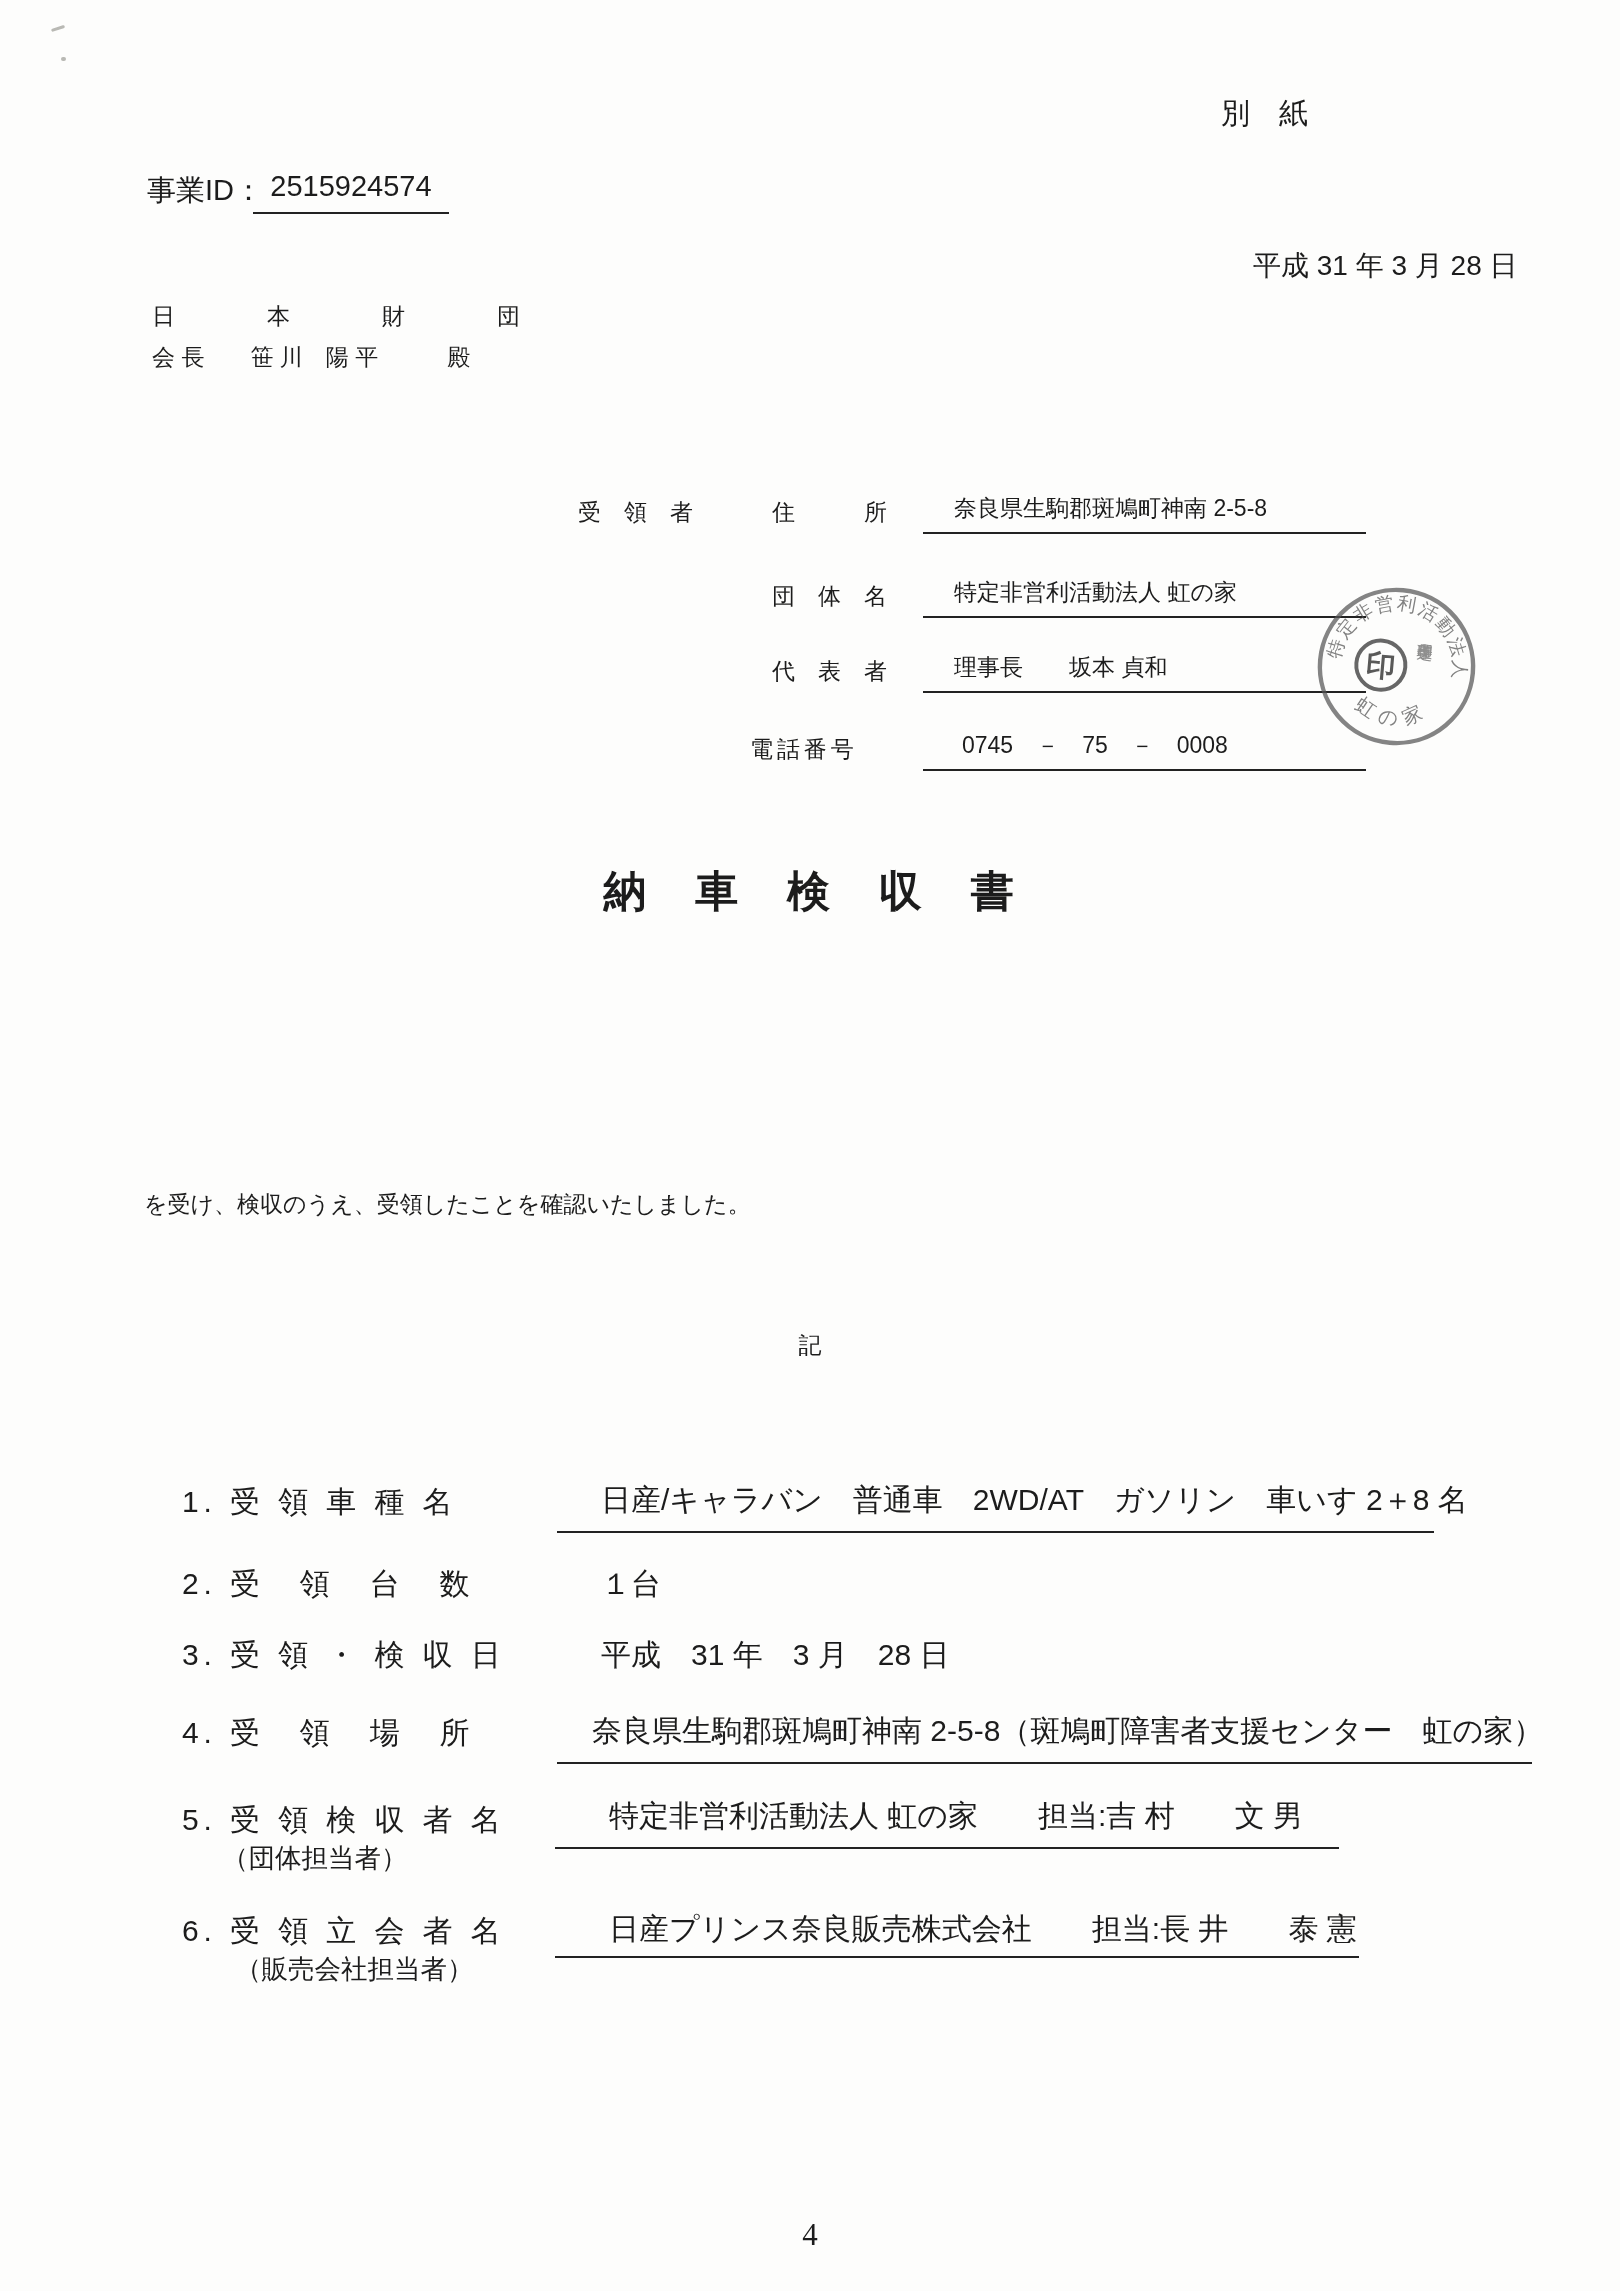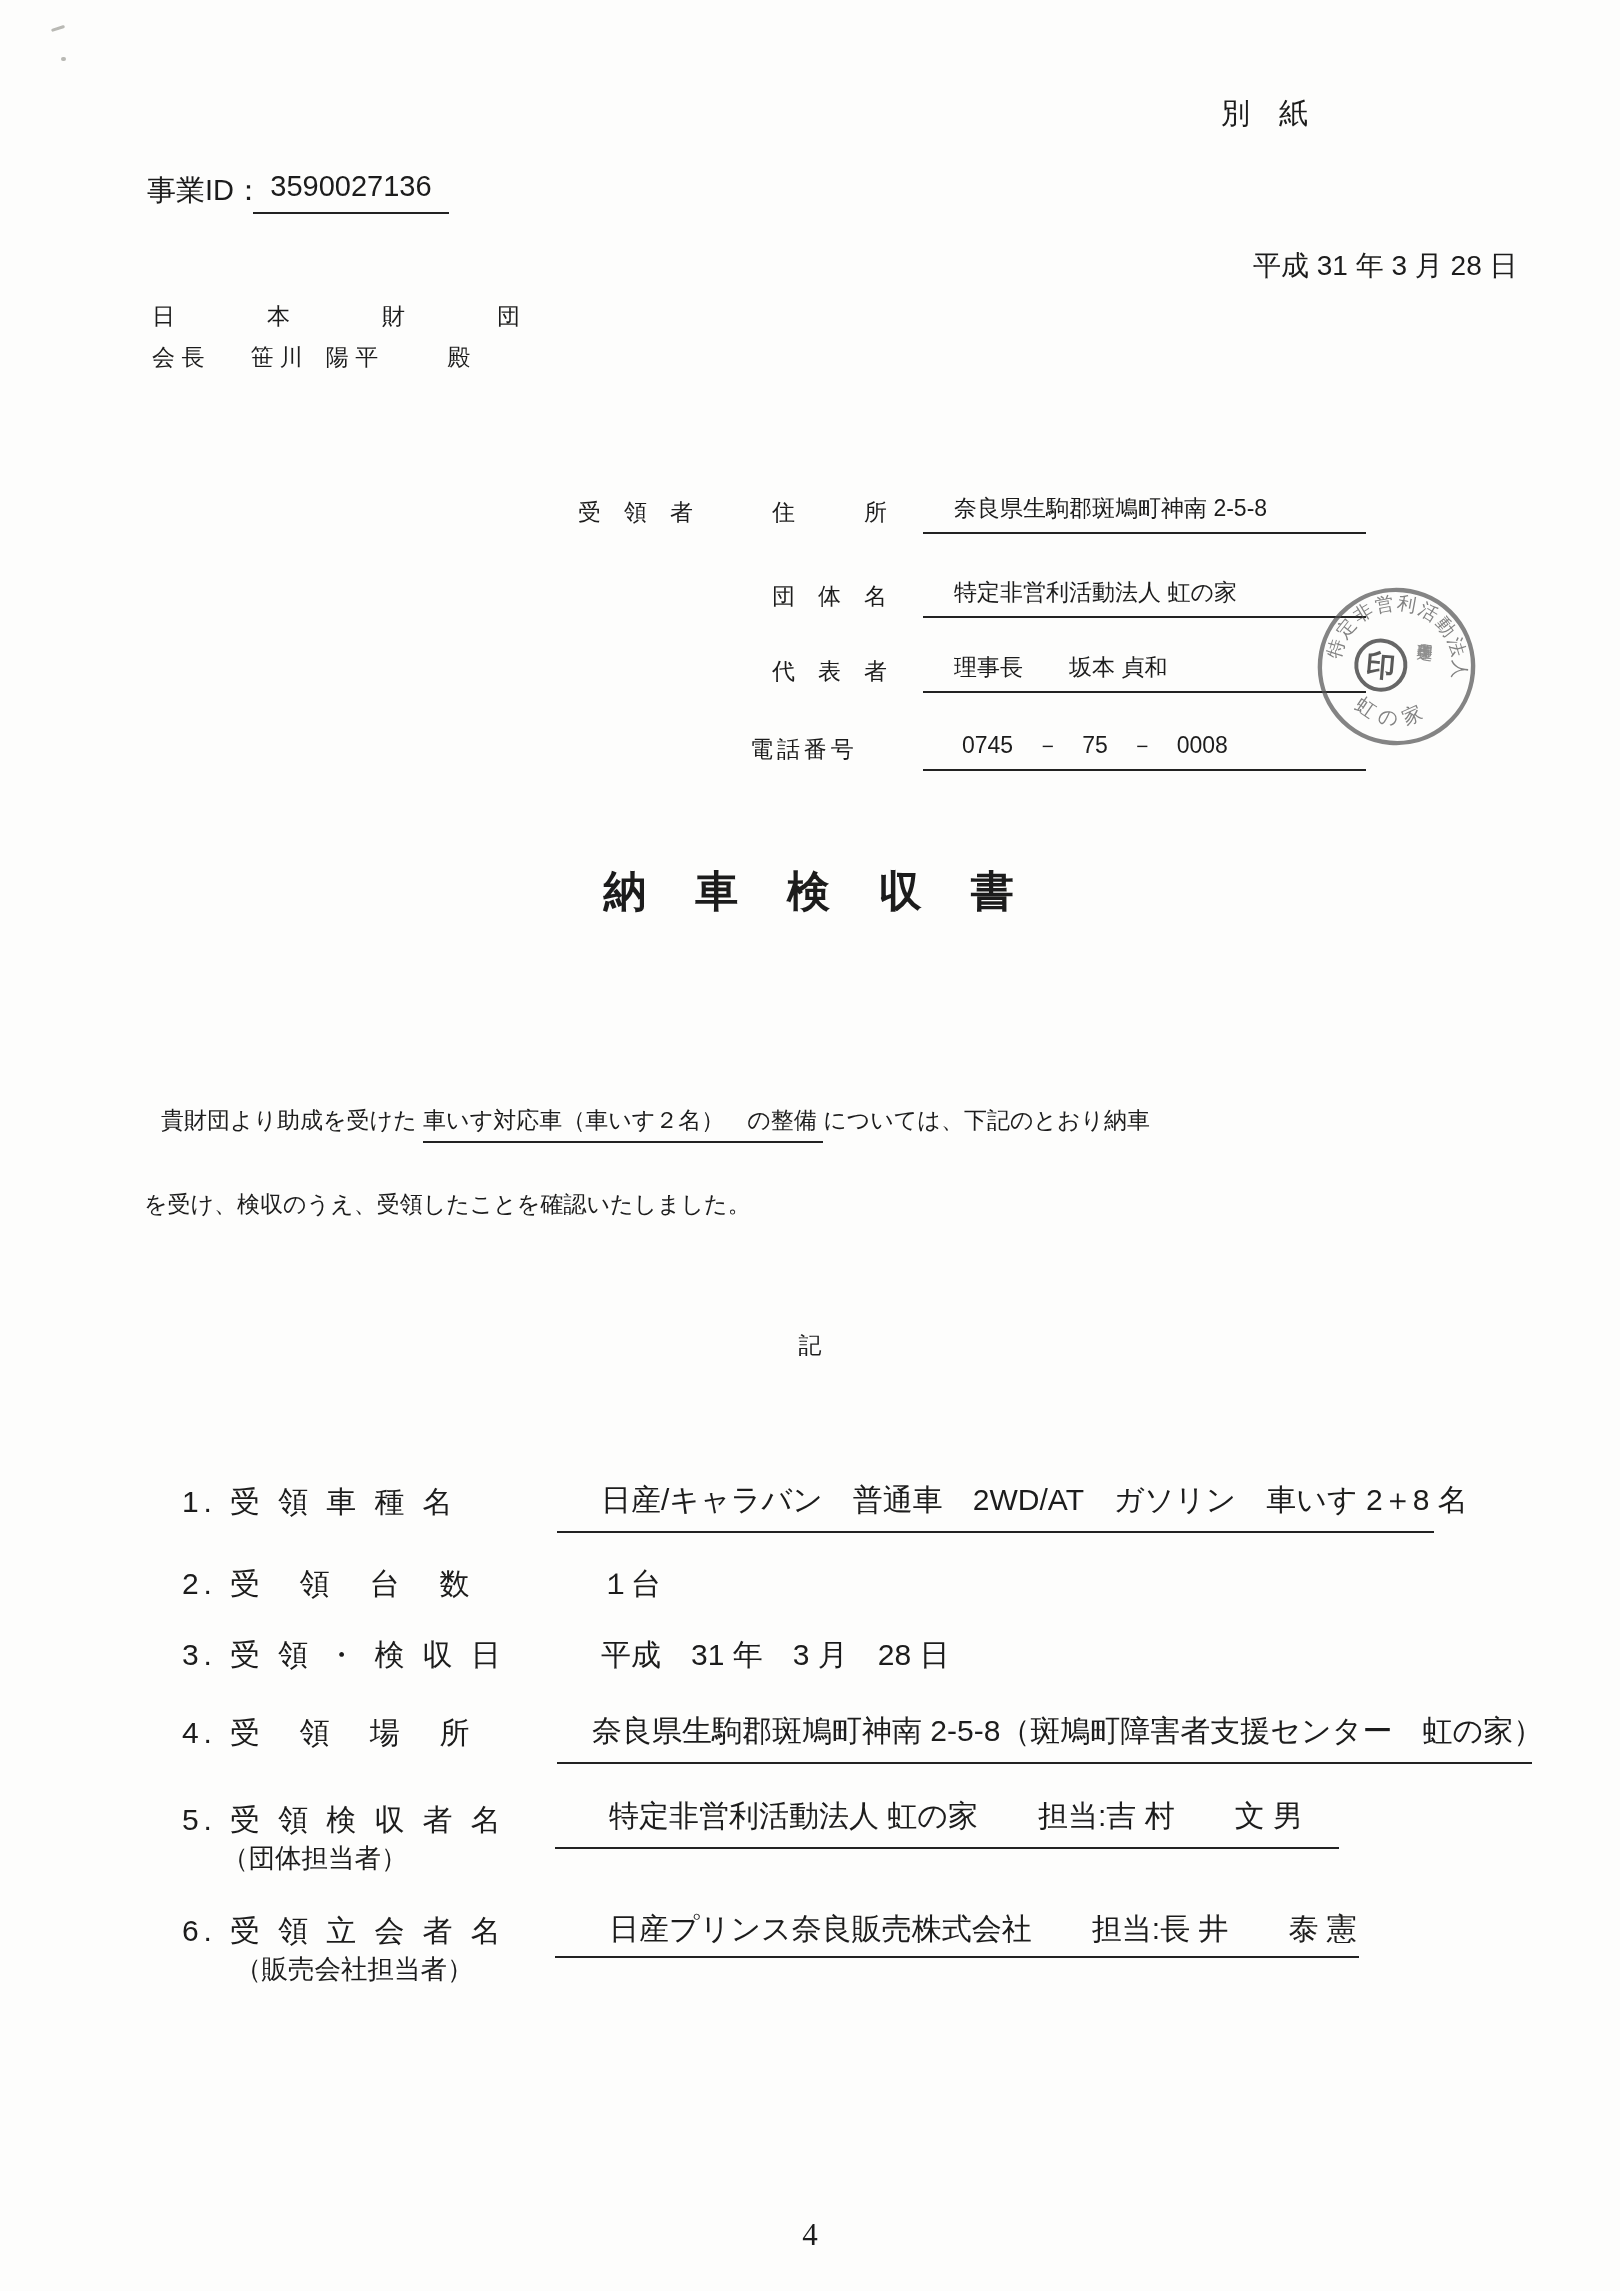--- a/index.html
+++ b/index.html
@@ -32,21 +32,21 @@
 <body>
 
 <div class="page">
 
   <div class="artifact" style="left:51px;top:27.4px;width:13.7px;height:2.9px;transform:rotate(-18deg);"></div>
   <div class="artifact" style="left:61px;top:57px;width:4.9px;height:3.9px;"></div>
 
   <div class="abs fs30" style="left:1221px;top:96px;" data-bind="page.corner_label">別　紙</div>
 
   <div class="abs fs30" style="left:147px;top:173px;" data-bind="page.project_id_label">事業ID：</div>
-  <div class="abs fs30 uline val-box" style="left:253px;top:169px;width:196px;text-align:center;padding-bottom:7.8px;" data-bind="page.project_id_value">3590027136</div>
+  <div class="abs fs30 uline val-box" style="left:253px;top:169px;width:196px;text-align:center;padding-bottom:7.8px;" data-bind="page.project_id_value">2515924574</div>
 
   <div class="abs fs29" style="left:1253px;top:249px;" data-bind="page.date">平成 31 年 3 月 28 日</div>
 
   <div class="abs fs31" style="left:152px;top:302px;" data-bind="page.addressee_line1">日　　　　本　　　　財　　　　団</div>
   <div class="abs fs31" style="left:152px;top:343px;" data-bind="page.addressee_line2">会 長　　笹 川　陽 平　　　殿</div>
 
   <div class="abs fs31" style="left:578px;top:498px;" data-bind="recipient.section_label">受　領　者</div>
 
   <div class="abs fs31" style="left:772px;top:498px;" data-bind="recipient.rows.0.label">住　　　所</div>
   <div class="abs fs31 uline val-box" style="left:923px;top:494px;width:443px;padding-left:31px;padding-bottom:8.8px;" data-bind="recipient.rows.0.value">奈良県生駒郡斑鳩町神南 2-5-8</div>
@@ -72,23 +72,20 @@
     <text font-size="20" fill="#4e4e4e" opacity="0.8" letter-spacing="8" text-anchor="middle">
       <textPath href="#ringBottom" startOffset="50%" data-bind="recipient.stamp.ring_text_bottom">虹の家</textPath>
     </text>
     <text x="112" y="46" font-size="16" fill="#555555" opacity="0.75" writing-mode="tb" data-bind="recipient.stamp.inner_text">理事長之印</text>
     <circle cx="68" cy="84" r="25" fill="none" stroke="#3f3f3f" stroke-width="4" opacity="0.9"></circle>
     <text x="68" y="95" font-size="30" font-weight="bold" fill="#383838" text-anchor="middle" opacity="0.95" data-bind="recipient.stamp.center_char">印</text>
   </svg>
 
   <div class="abs center doc-title" style="top:863px;" data-bind="title">納　車　検　収　書</div>
 
-  <div class="abs fs31" style="left:161px;top:1106px;">
-    <span data-bind="body.line1_prefix">貴財団より助成を受けた </span><span class="uline" style="padding-bottom:7.8px;" data-bind="body.line1_underlined">車いす対応車（車いす２名）　の整備 </span><span data-bind="body.line1_suffix">については、下記のとおり納車</span>
-  </div>
   <div class="abs fs31" style="left:144px;top:1190px;" data-bind="body.line2">を受け、検収のうえ、受領したことを確認いたしました。</div>
 
   <div class="abs center fs31" style="top:1331px;" data-bind="body.record_mark">記</div>
 
   <div class="abs item-label" style="left:182px;top:1482px;" data-bind="items.0.label">1. 受 領 車 種 名</div>
   <div class="abs item-value uline val-box" style="left:557px;top:1480px;width:877px;padding-left:44px;padding-bottom:9.8px;" data-bind="items.0.value">日産/キャラバン　普通車　2WD/AT　ガソリン　車いす 2＋8 名</div>
 
   <div class="abs item-label" style="left:182px;top:1564px;" data-bind="items.1.label">2. 受　領　台　数</div>
   <div class="abs item-value" style="left:601px;top:1564px;" data-bind="items.1.value">１台</div>
 

